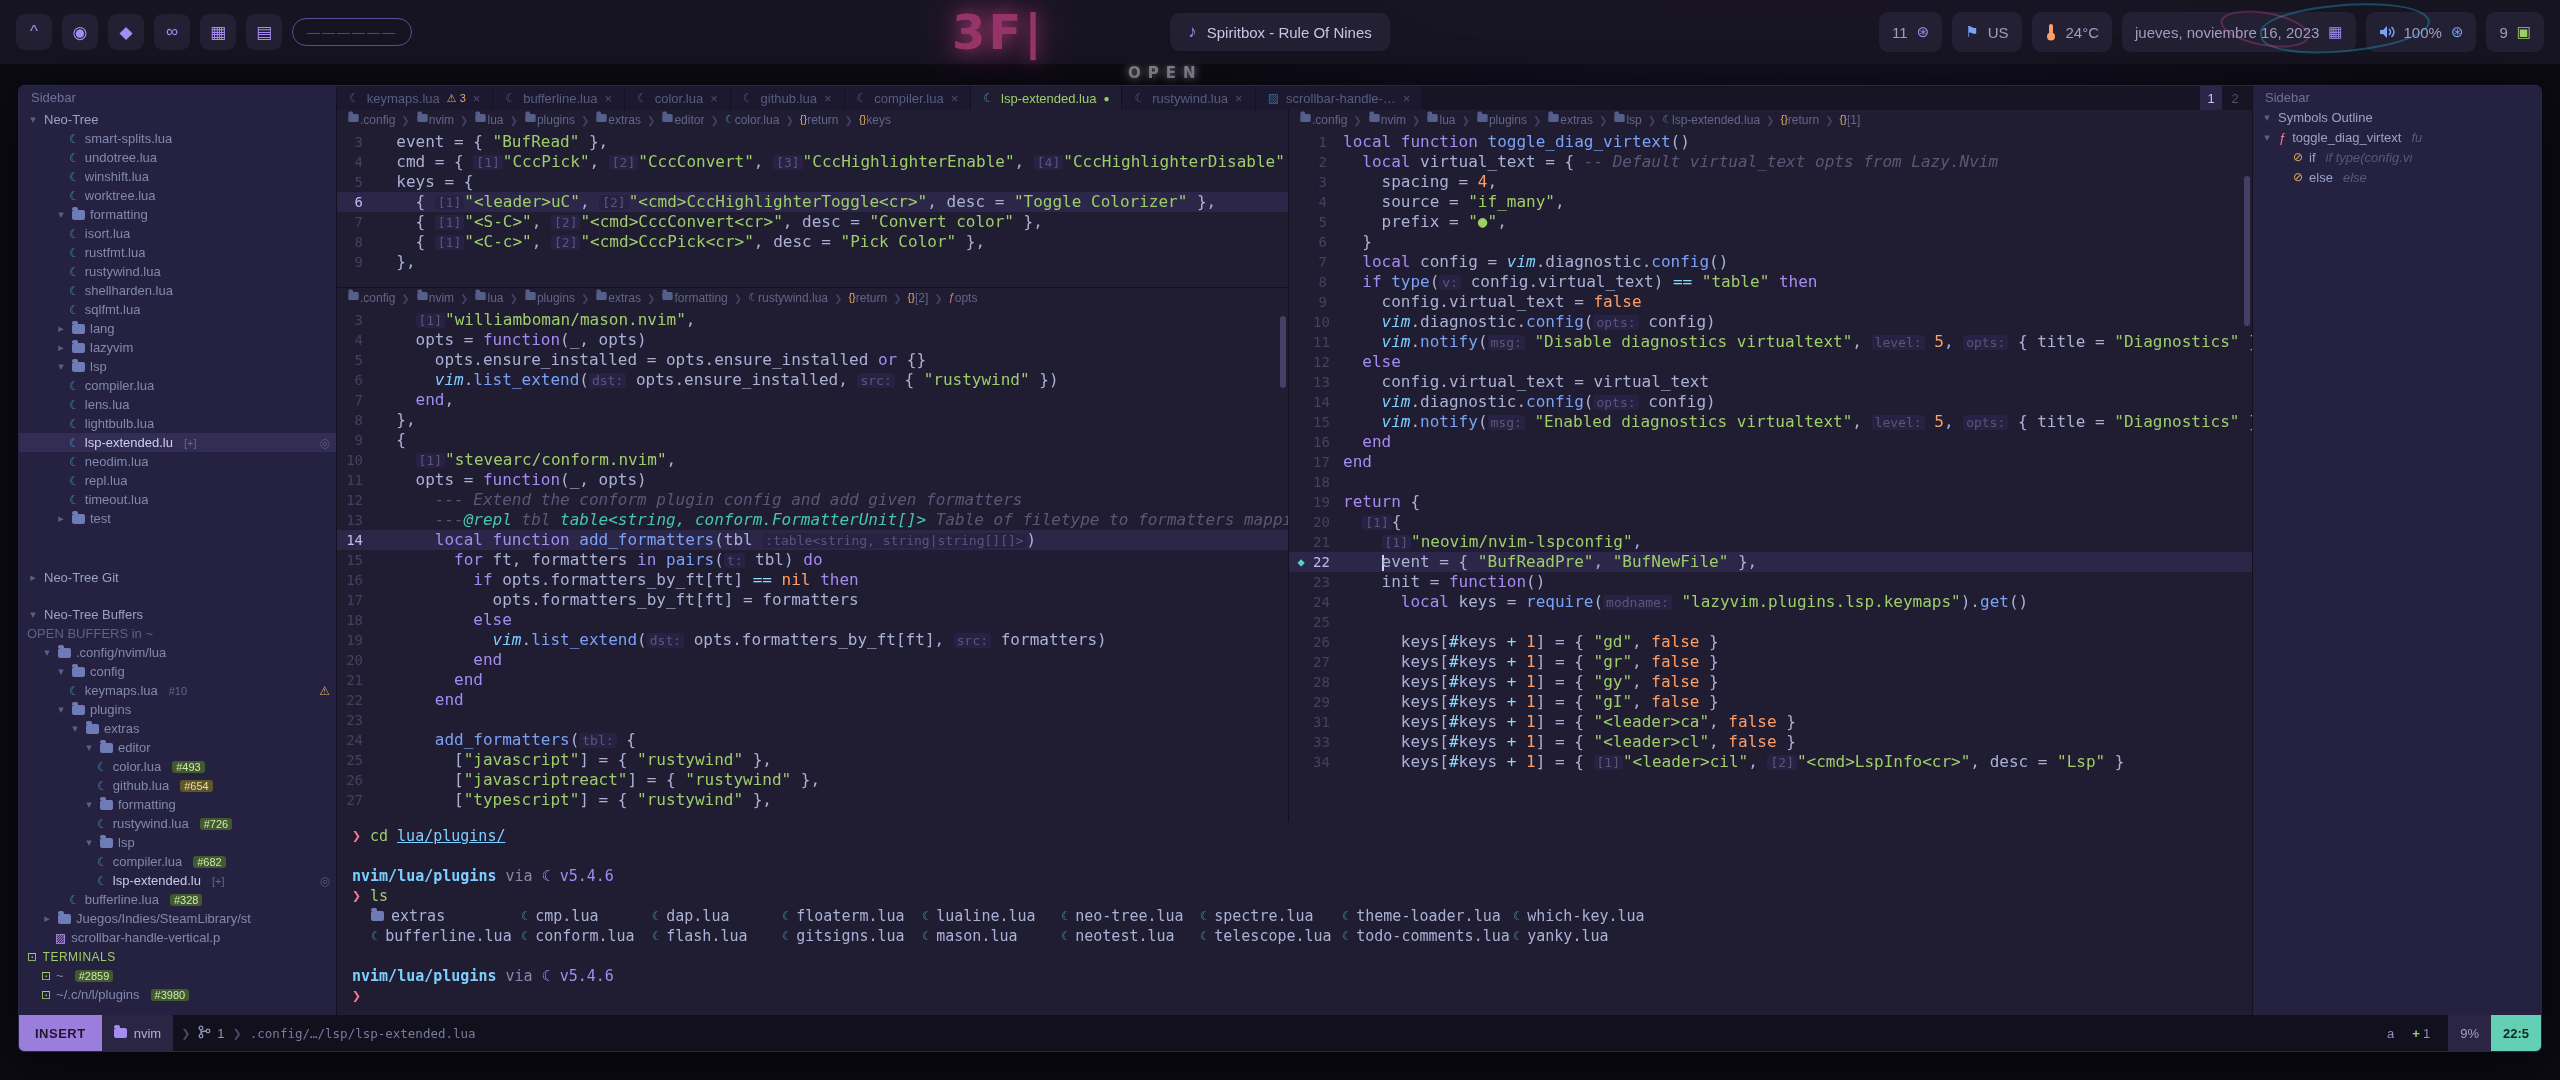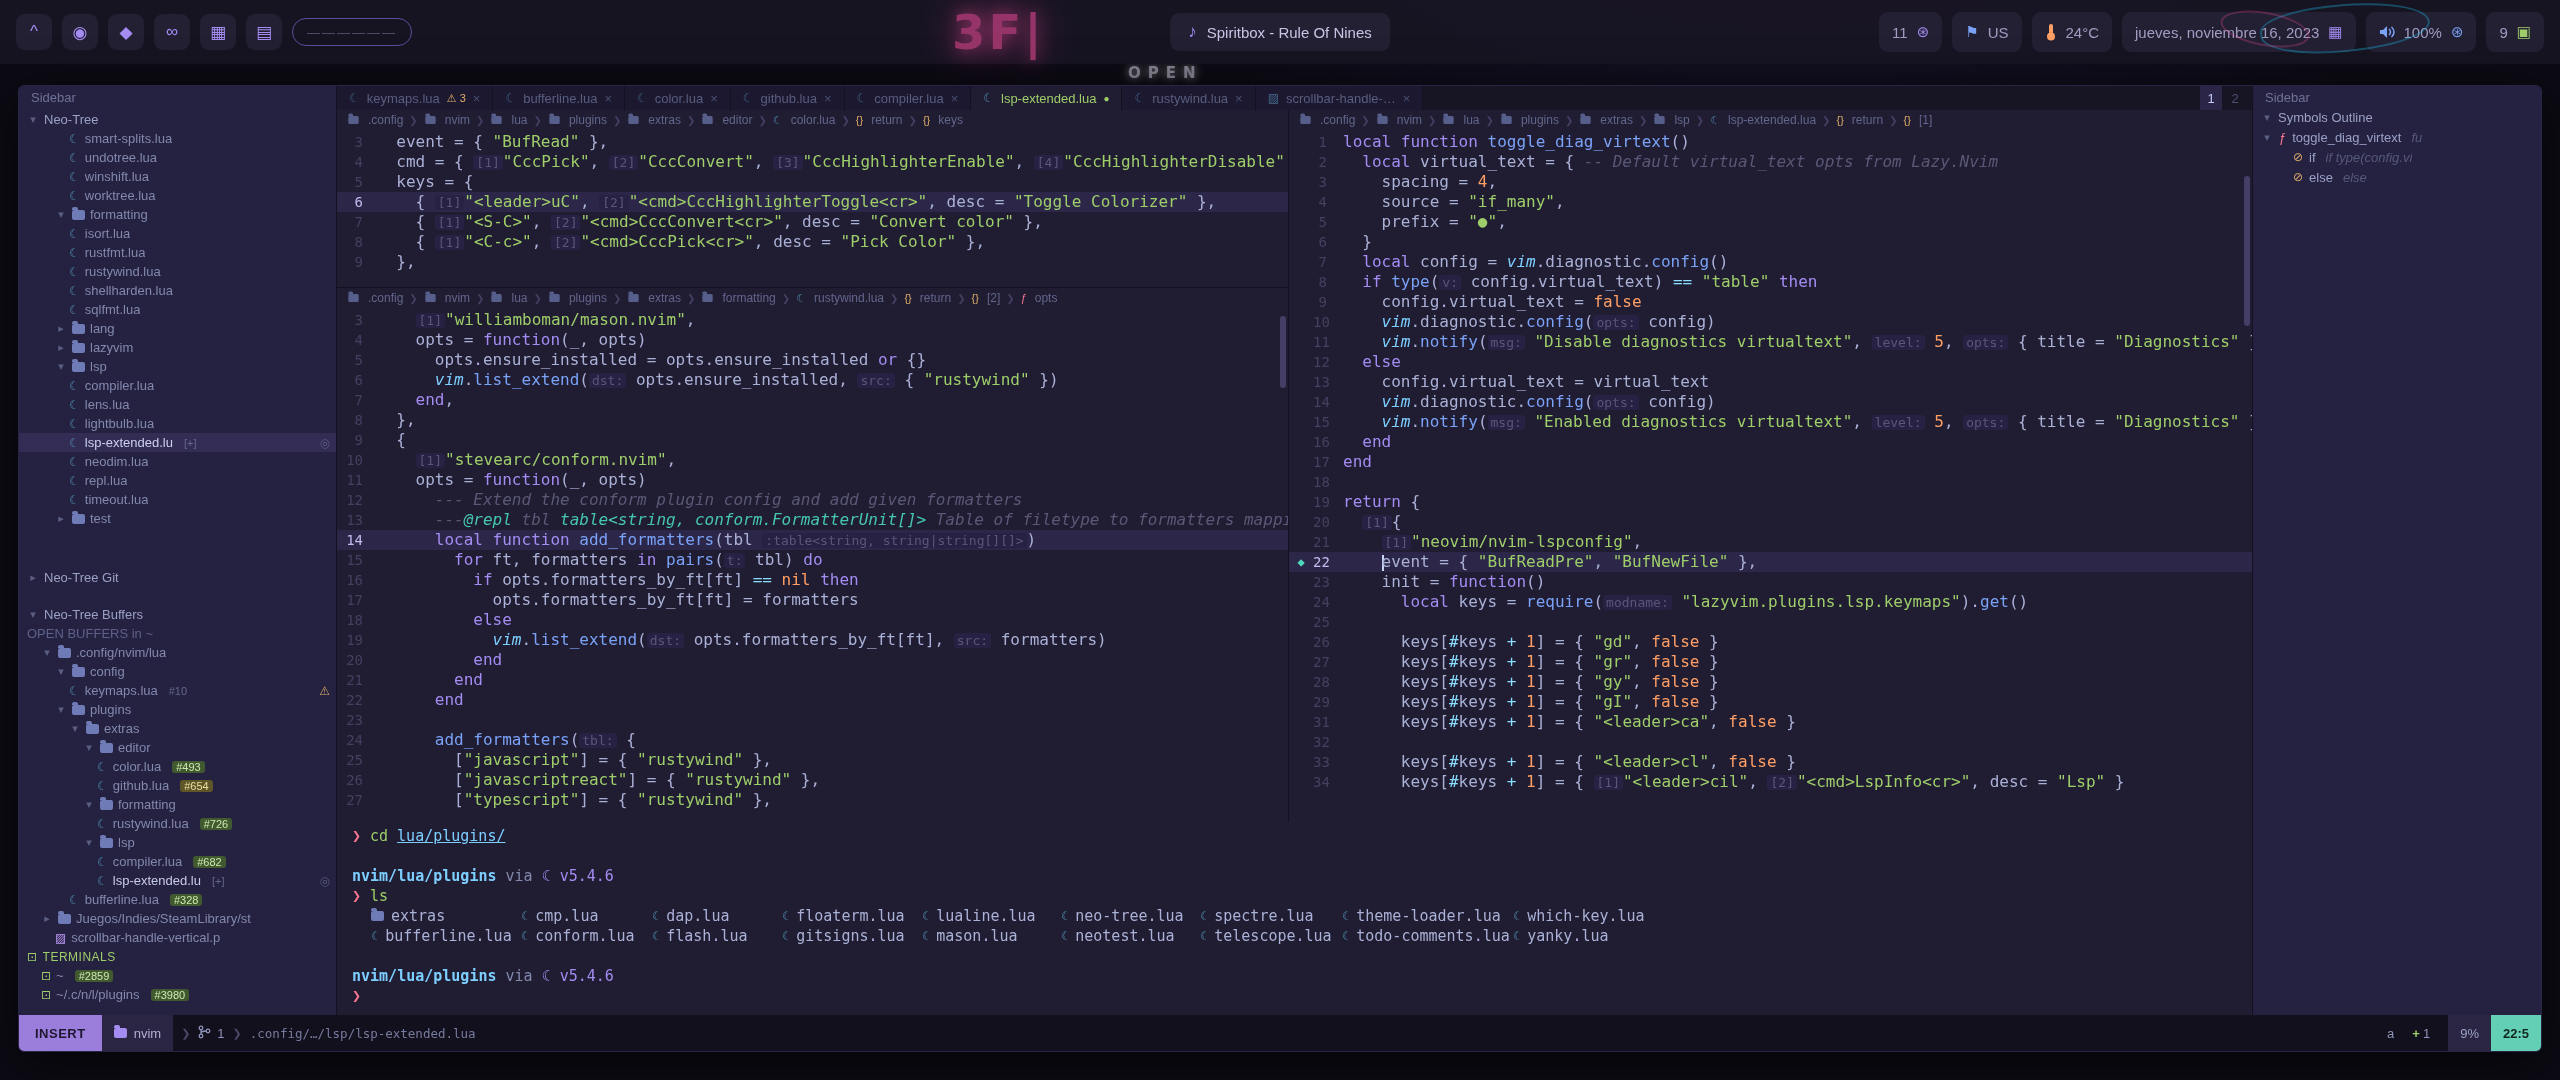--- a/index.html
+++ b/index.html
@@ -84,21 +84,21 @@
 .pages{margin-left:auto;display:flex;align-items:center;gap:2px;padding-right:6px;}
 .page{min-width:22px;height:100%;display:flex;align-items:center;justify-content:center;color:#4c5070;padding:0 6px;}
 .page.active{background:#2b2648;color:#c0caf5;}
 
 .panes{height:712px;flex:none;display:flex;min-height:0;}
 .pane-left{width:952px;flex:none;border-right:1px solid #131022;display:flex;flex-direction:column;}
 .pane-left-top{height:178px;flex:none;border-bottom:1px solid #131022;overflow:hidden;}
 .pane-left-bottom{flex:1;overflow:hidden;position:relative;}
 .pane-right{flex:1;min-width:0;position:relative;overflow:hidden;}
 .crumbs{height:20px;display:flex;align-items:center;gap:6px;padding:0 10px;font-size:12px;color:#62668c;overflow:hidden;white-space:nowrap;}
-.crumb{display:flex;align-items:center;gap:8px;}
+.crumb{display:flex;align-items:flex-start;gap:0;}
 .crumb-sep{color:#453f63;font-size:10px;}
 .crumb .fold-ic{transform:scale(.8);background:#565f8c;}
 .crumb-ic{font-size:11px;}
 .ci-lua{color:#519aba;}
 .ci-braces{color:var(--yellow);}
 .ci-fn{color:var(--red);}
 
 .code{font-family:"DejaVu Sans Mono","Liberation Mono",monospace;font-size:16px;line-height:20px;padding-top:2px;}
 .cl{display:flex;height:20px;align-items:center;}
 .cl .sign{width:8px;flex:none;color:var(--teal);font-size:12px;text-align:center;}
@@ -943,25 +943,20 @@
                 <span class="lnum">29</span>
                 <span class="ltxt"><span class="tk-d">      keys[</span><span class="tk-o">#</span><span class="tk-d">keys </span><span class="tk-o">+</span><span class="tk-d"> </span><span class="tk-n">1</span><span class="tk-d">] = { </span><span class="tk-s">"gI"</span><span class="tk-d">, </span><span class="tk-n">false</span><span class="tk-d"> }</span></span>
               </div>
               <div class="cl">
                 <span class="sign"></span>
                 <span class="lnum">31</span>
                 <span class="ltxt"><span class="tk-d">      keys[</span><span class="tk-o">#</span><span class="tk-d">keys </span><span class="tk-o">+</span><span class="tk-d"> </span><span class="tk-n">1</span><span class="tk-d">] = { </span><span class="tk-s">"&lt;leader&gt;ca"</span><span class="tk-d">, </span><span class="tk-n">false</span><span class="tk-d"> }</span></span>
               </div>
               <div class="cl">
                 <span class="sign"></span>
-                <span class="lnum">32</span>
-                <span class="ltxt"></span>
-              </div>
-              <div class="cl">
-                <span class="sign"></span>
                 <span class="lnum">33</span>
                 <span class="ltxt"><span class="tk-d">      keys[</span><span class="tk-o">#</span><span class="tk-d">keys </span><span class="tk-o">+</span><span class="tk-d"> </span><span class="tk-n">1</span><span class="tk-d">] = { </span><span class="tk-s">"&lt;leader&gt;cl"</span><span class="tk-d">, </span><span class="tk-n">false</span><span class="tk-d"> }</span></span>
               </div>
               <div class="cl">
                 <span class="sign"></span>
                 <span class="lnum">34</span>
                 <span class="ltxt"><span class="tk-d">      keys[</span><span class="tk-o">#</span><span class="tk-d">keys </span><span class="tk-o">+</span><span class="tk-d"> </span><span class="tk-n">1</span><span class="tk-d">] = { </span><span class="tk-h">[1]</span><span class="tk-s">"&lt;leader&gt;cil"</span><span class="tk-d">, </span><span class="tk-h">[2]</span><span class="tk-s">"&lt;cmd&gt;LspInfo&lt;cr&gt;"</span><span class="tk-d">, desc = </span><span class="tk-s">"Lsp"</span><span class="tk-d"> }</span></span>
               </div>
             </div>
           <div class="sb sb-r"></div>

